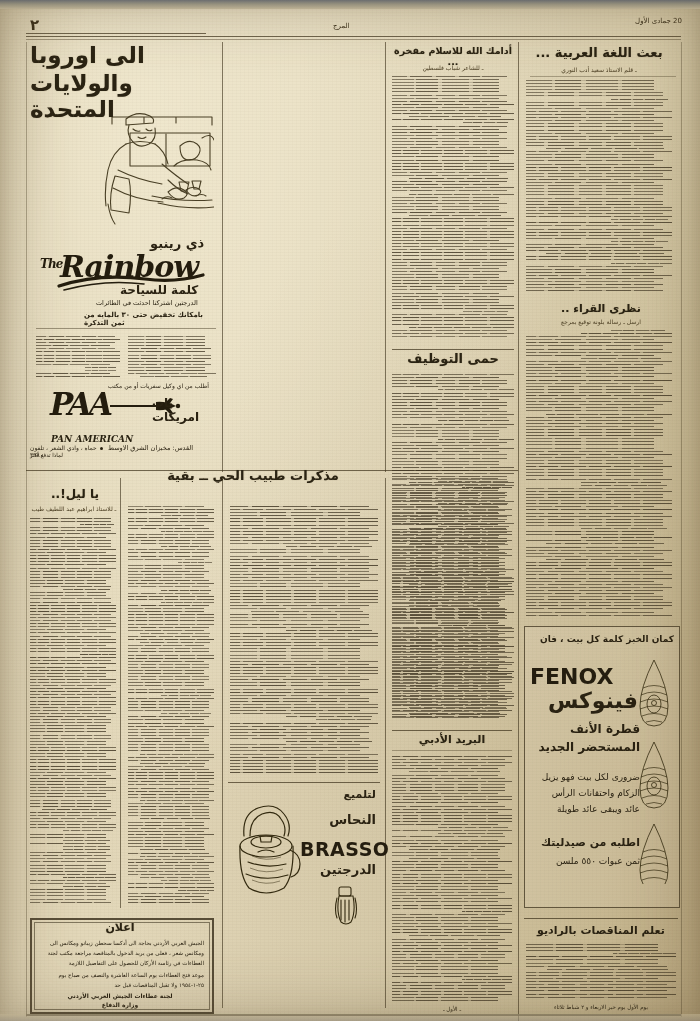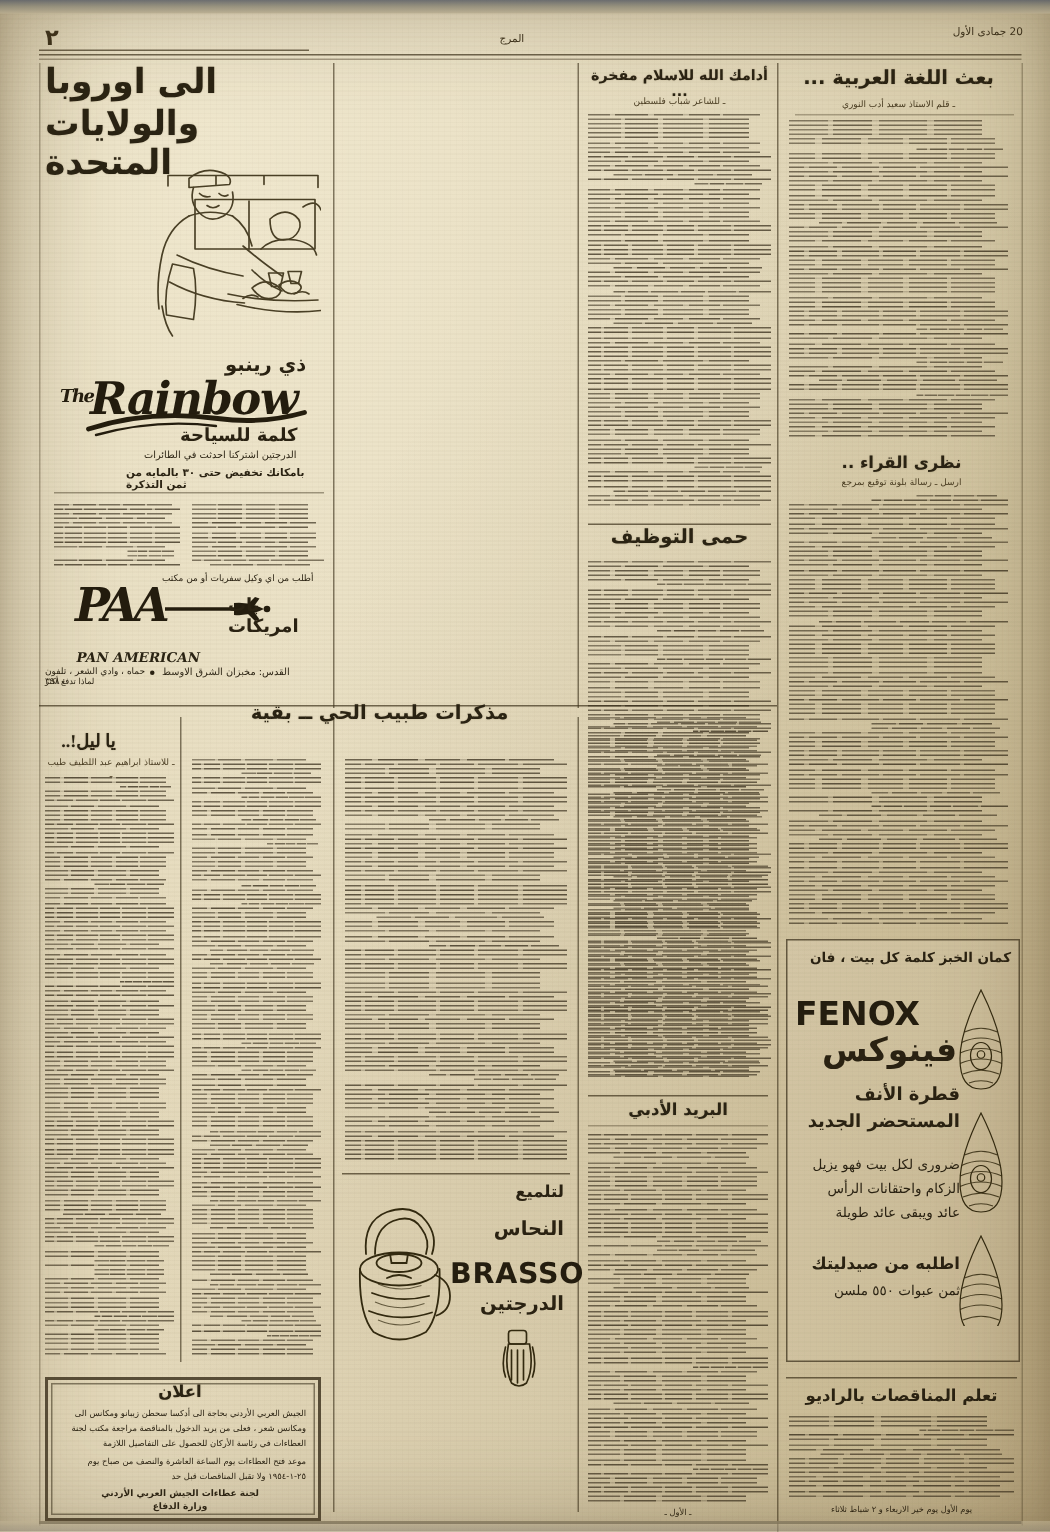--- a/index.html
+++ b/index.html
@@ -620,21 +620,21 @@
   <path d="M52 10 l8 -8 l3 1 l-5 7z" fill="#241d0e"></path>
   <path d="M52 10 l8 8 l3 -1 l-5 -7z" fill="#241d0e"></path>
   <circle cx="68" cy="10" r="2.2" fill="#241d0e"></circle>
 </svg>
 <div class="arx" style="position:absolute;left:152px;top:396px;width:64px;font-size:12px;text-align:left;">باب امريكات</div>
 
 <div class="arx" style="position:absolute;left:108px;top:444px;width:108px;font-size:6.5px;font-weight:normal;text-align:left;">القدس: مخبزان الشرق الاوسط</div>
 <div style="position:absolute;left:100px;top:447px;width:3px;height:3px;background:#2a2212;border-radius:50%;"></div>
 <div class="arx" style="position:absolute;left:30px;top:444px;width:68px;font-size:6px;font-weight:normal;text-align:left;">حماه ، وادي الشعر ، تلفون : ٣٩٨</div>
 
-<div class="head ar" style="left:15px;top:488px;width:88px;font-size:12px;font-family:Liberation Serif, serif;">يا ليل!..</div>
+<div class="head ar" style="left:31px;top:488px;width:88px;font-size:12px;">يا ليل!..</div>
 <div class="byline ar" style="left:30px;top:505px;width:88px;">ـ للاستاذ ابراهيم عبد اللطيف طيب ـ</div>
 <div class="body-col" style="left:30px;top:518px;width:86px;height:390px;">
     <div class="tl b" style="opacity: 0.99;"></div>
     <div class="tl b" style="opacity: 0.94;"></div>
     <div class="tl b short2" style="opacity: 0.98;"></div>
     <div class="tl b" style="opacity: 0.87;"></div>
     <div class="tl b" style="opacity: 0.9;"></div>
     <div class="tl" style="opacity: 0.86;"></div>
     <div class="tl c" style="opacity: 0.94;"></div>
     <div class="tl b" style="opacity: 0.93;"></div>

